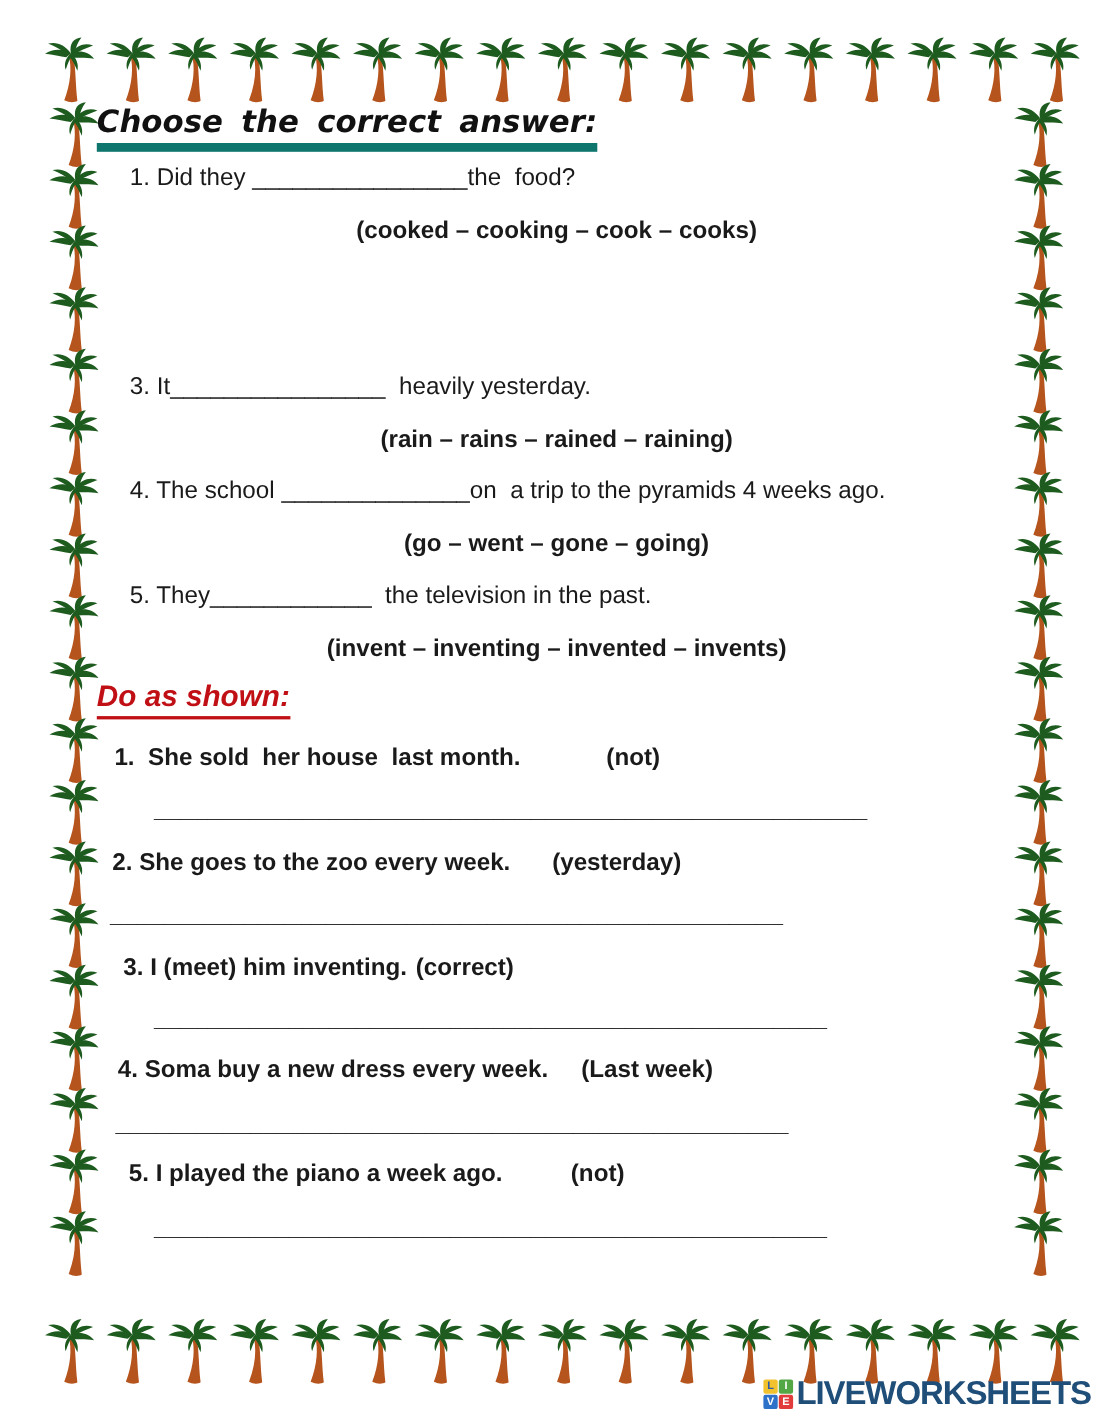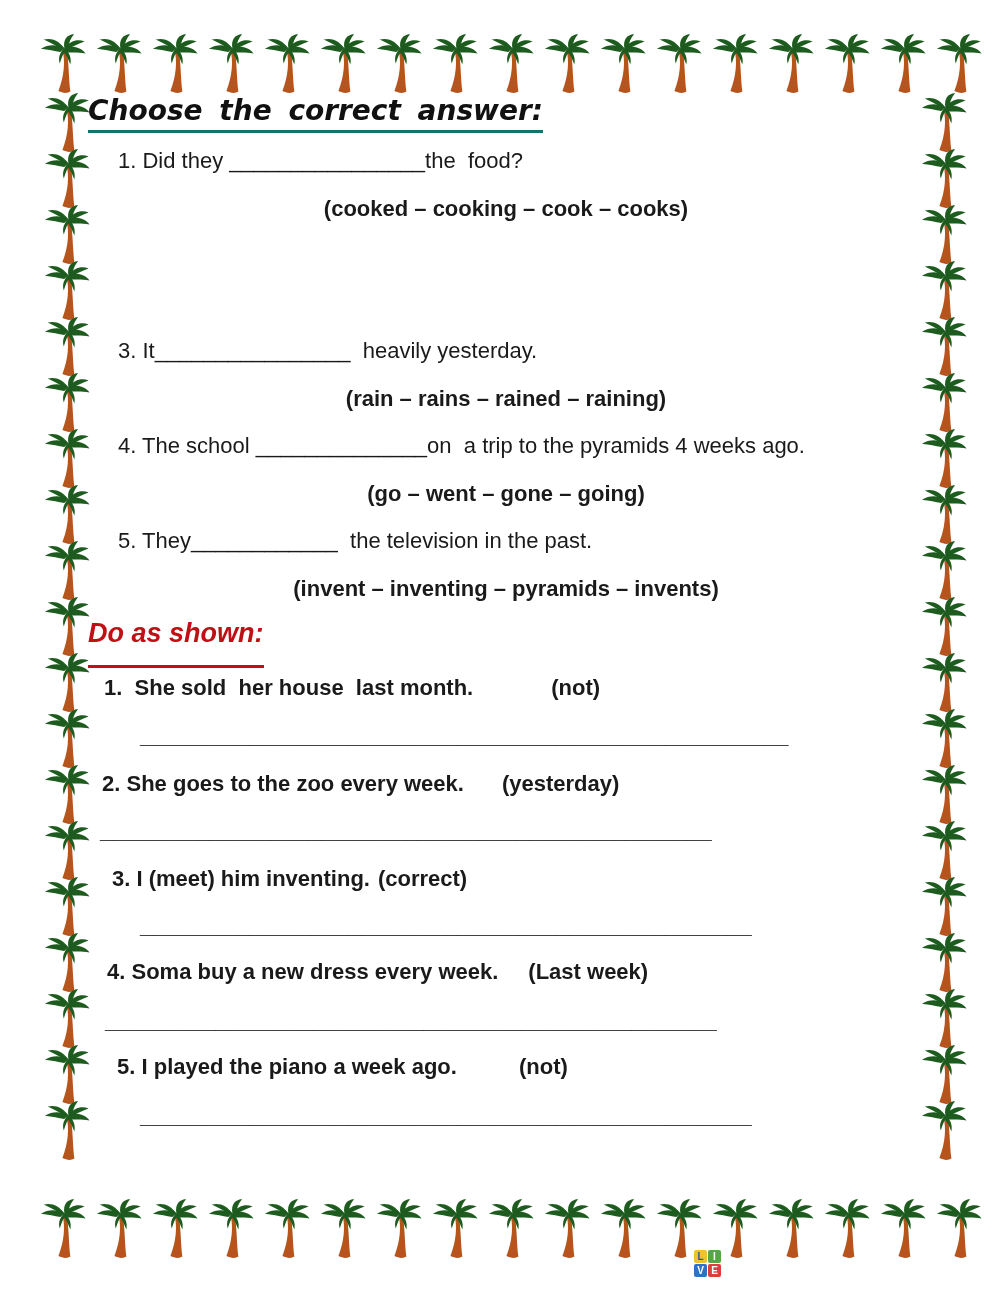--- a/index.html
+++ b/index.html
@@ -11,32 +11,32 @@
     font-family:"Liberation Sans",sans-serif;
     color:#1a1a1a;
   }
   .palm{position:absolute;width:46px;height:61px;}
   .abs{position:absolute;white-space:pre;}
   .title{
     font-family:"DejaVu Sans",sans-serif;
     font-weight:bold;font-style:italic;
     font-size:28px;word-spacing:7px;
     color:#111;
-    border-bottom:3px solid #0f766e;
+    border-bottom:8px solid #0f766e;
     padding-bottom:3px;
   }
   .qrow{font-size:22px;font-weight:normal;}
   .opt{
     font-size:22px;font-weight:bold;
     left:96px;width:820px;text-align:center;
   }
   .sec2-title{
     font-size:27px;font-weight:bold;font-style:italic;
     border-bottom:3px solid;
-    padding-bottom:16px;
+    padding-bottom:2px;
   }
   .item{font-size:22px;font-weight:bold;}
   .hint{display:inline-block;}
   .gap1{margin-left:78px;}
   .gap2{margin-left:38px;}
   .gap3{margin-left:8px;}
   .gap4{margin-left:30px;}
   .gap5{margin-left:62px;}
   .answer-line{font-size:22px;font-weight:bold;letter-spacing:0;}
   .footer{
@@ -302,21 +302,21 @@
   <div class="abs opt" style="top:196px;">(cooked – cooking – cook – cooks)</div>
 
 
   <div class="abs qrow" style="left:118px;top:338px;"><span>3.</span> <span>It________________  heavily yesterday.</span></div>
   <div class="abs opt" style="top:386px;">(rain – rains – rained – raining)</div>
 
   <div class="abs qrow" style="left:118px;top:433px;"><span>4.</span> <span>The school ______________on  a trip to the pyramids 4 weeks ago.</span></div>
   <div class="abs opt" style="top:481px;">(go – went – gone – going)</div>
 
   <div class="abs qrow" style="left:118px;top:528px;"><span>5.</span> <span>They____________  the television in the past.</span></div>
-  <div class="abs opt" style="top:576px;">(invent – inventing – pyramids – invents)</div>
+  <div class="abs opt" style="top:576px;">(invent – inventing – invented – invents)</div>
 
   <div class="abs sec2-title" id="sec2-title" style="left: 88px; top: 618px; color: rgb(192, 16, 21);">Do as shown:</div>
 
   <div class="abs item" style="left:104px;top:675px;"><span>1.</span> <span> She sold  her house  last month.</span><span class="hint gap1">(not)</span></div>
   <div class="abs answer-line" style="left:140px;top:723px;">_____________________________________________________</div>
 
   <div class="abs item" style="left:102px;top:771px;"><span>2.</span> <span>She goes to the zoo every week.</span><span class="hint gap2">(yesterday)</span></div>
   <div class="abs answer-line" style="left:100px;top:818px;">__________________________________________________</div>
 
   <div class="abs item" style="left:112px;top:866px;"><span>3.</span> <span>I (meet) him inventing.</span><span class="hint gap3">(correct)</span></div>
@@ -328,15 +328,16 @@
   <div class="abs item" style="left:117px;top:1054px;"><span>5.</span> <span>I played the piano a week ago.</span><span class="hint gap5">(not)</span></div>
   <div class="abs answer-line" style="left:140px;top:1103px;">__________________________________________________</div>
 
   <div class="footer">
     <div id="logo-grid">
         <div class="logo-sq" style="background: rgb(242, 194, 46); color: rgb(42, 92, 168);">L</div>
         <div class="logo-sq" style="background: rgb(83, 168, 69); color: rgb(255, 255, 255);">I</div>
         <div class="logo-sq" style="background: rgb(45, 113, 201); color: rgb(255, 255, 255);">V</div>
         <div class="logo-sq" style="background: rgb(226, 59, 59); color: rgb(255, 255, 255);">E</div>
       </div>
+    <div class="brand" id="brand-text" style="color: rgb(31, 78, 121);">LIVEWORKSHEETS</div>
   </div>
 
 </div>
 
 </body></html>

